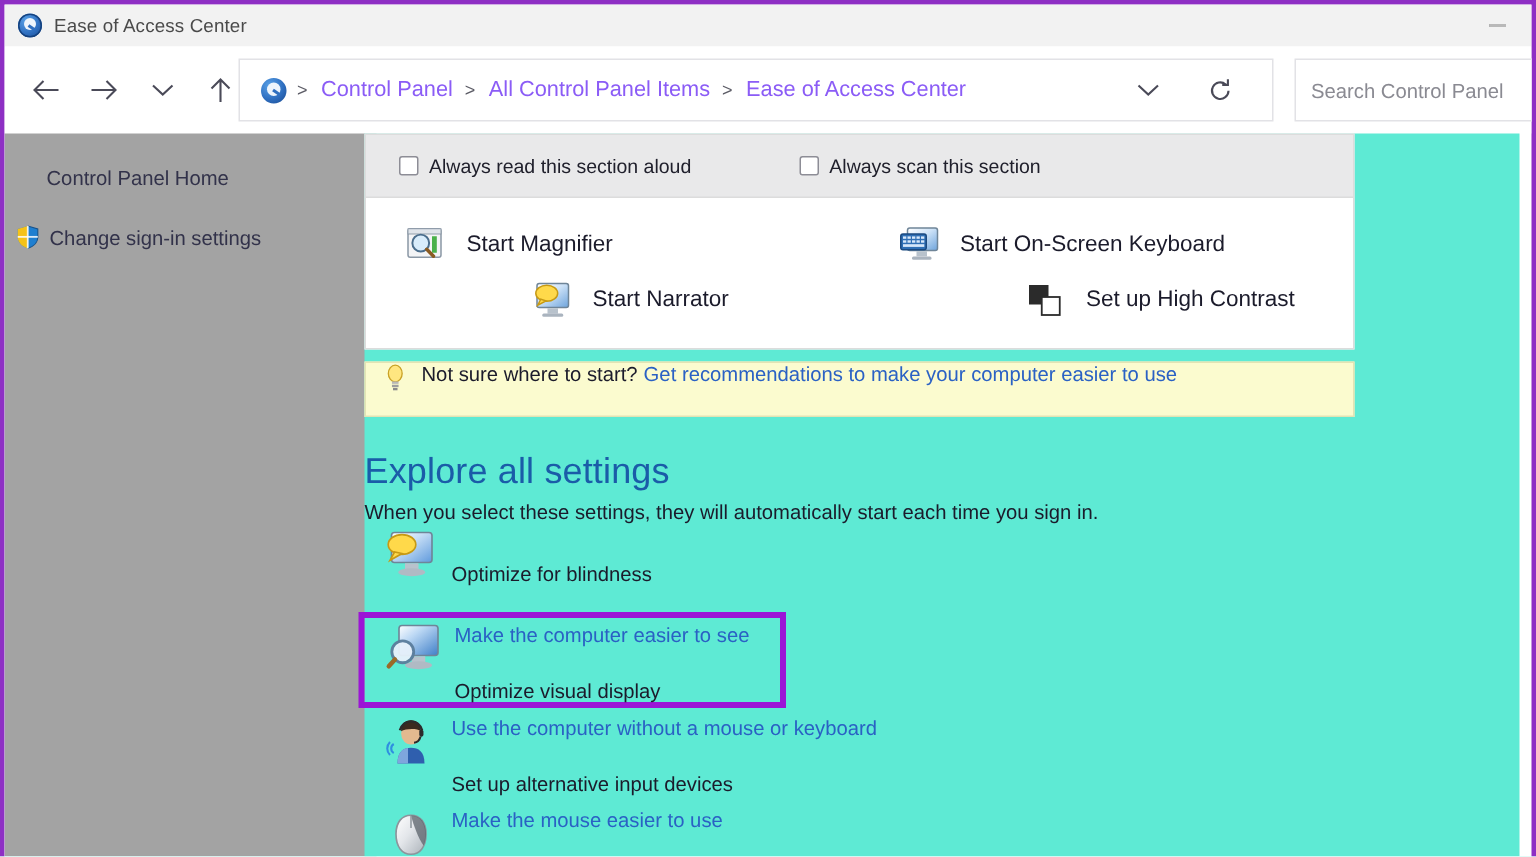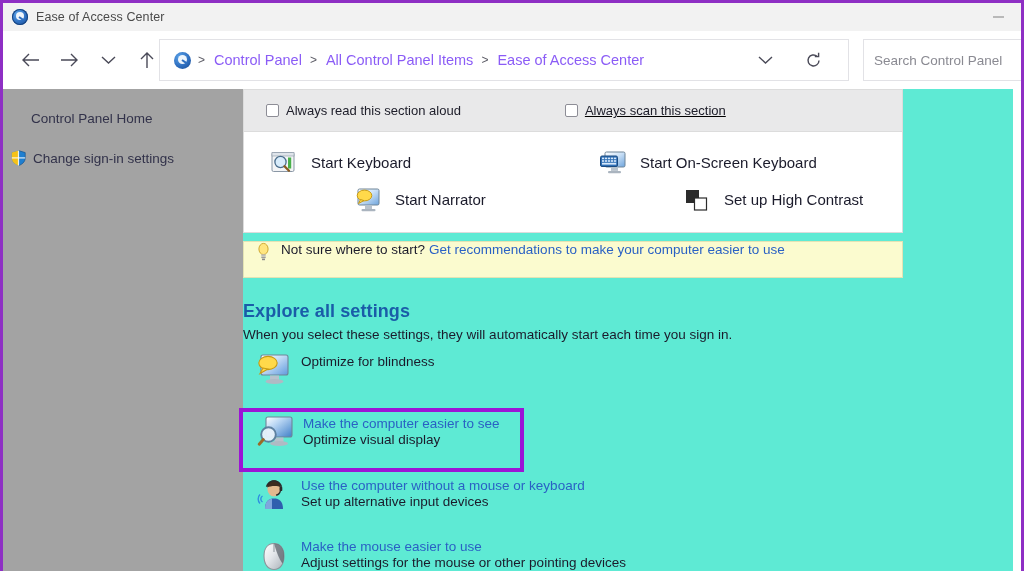--- a/index.html
+++ b/index.html
@@ -142,21 +142,21 @@
   .panel-head {
     background: #e9e9ea; border-bottom: 1px solid #dcdcdc;
     height: 42px; display: flex; align-items: center; padding-left: 22px;
   }
   .cbx-wrap { display: flex; align-items: center; }
   .cbx {
     width: 13px; height: 13px; border: 1px solid #8d8d96;
     background: #fff; border-radius: 2px; margin-right: 7px; flex: 0 0 auto;
   }
   .cbx-label { font-size: 13px; color: #20202c; white-space: nowrap; }
-  .cbx-wrap.second { margin-left: 104px; text-decoration: underline; }
+  .cbx-wrap.second { margin-left: 72px; }
   .panel-body { padding: 12px 0 14px 0; }
   .qa-grid { display: flex; flex-wrap: wrap; }
   .qa-item {
     width: 50%; display: flex; align-items: center; height: 37px; padding-left: 26px;
   }
   .qa-item.col2 { padding-left: 110px; }
   .qa-icon { width: 28px; height: 26px; margin-right: 13px; flex: 0 0 auto; position: relative; }
   .qa-label { font-size: 15px; color: #1b1b2b; white-space: nowrap; }
 
   
@@ -165,33 +165,33 @@
     background: #fbfbcf; border: 1px solid #e3e3b4;
     display: flex; align-items: flex-start; padding-left: 13px;
   }
   .bulb { width: 13px; height: 19px; margin-right: 11px; flex: 0 0 auto; position: relative; }
   .tip-text { font-size: 13.5px; color: #1b1b2b; white-space: nowrap; }
   .tip-link { font-size: 13.5px; color: #2a61c4; white-space: nowrap; }
 
   
   #explore { position: absolute; left: 0px; top: 212px; width: 700px; }
   #explore h2 {
-    font-size: 18px; font-weight: bold; color: #1a5ca8; letter-spacing: .1px;
+    font-size: 24px; font-weight: normal; color: #1a5ca8; letter-spacing: .1px;
   }
   #explore .sub { font-size: 13.5px; color: #1b1b2b; margin-top: 5px; }
 
   #settings-list { position: absolute; left: 0px; top: 258px; width: 700px; }
   .set-row {
     display: flex; align-items: flex-start;
     height: 61px; padding-left: 12px; position: relative;
   }
   .set-icon { width: 38px; height: 38px; margin-right: 8px; margin-top: 5px; flex: 0 0 auto; position: relative; }
   .set-text { padding-top: 6px; }
   .set-link { font-size: 13.5px; color: #2a61c4; display: block; white-space: nowrap; }
-  .set-desc { font-size: 13.5px; color: #1b1b2b; display: block; margin-top: 1px; white-space: nowrap; }
+  .set-desc { font-size: 13.5px; color: #1b1b2b; display: block; margin-top: 22px; white-space: nowrap; }
   .set-row.highlight {
     border: 4px solid #9b15d6;
     height: 64px; margin-left: -4px; padding-left: 14px; width: 285px;
   }
   .set-row.highlight .set-icon { margin-top: 3px; }
   .set-row.highlight .set-text { padding-top: 4px; }
 </style>
 </head>
 <body>
 
@@ -294,21 +294,21 @@
             <div class="qa-item">
               <span class="qa-icon">
                 <svg width="28" height="26" viewBox="0 0 28 26">
                   <rect x="2" y="2.5" width="22" height="19" rx="1.5" fill="#f3f4f6" stroke="#8a97a5" stroke-width="1"></rect>
                   <rect x="2" y="2.5" width="22" height="3.5" fill="#dfe4ea" stroke="#8a97a5" stroke-width="0.6"></rect>
                   <rect x="18" y="7.5" width="3.2" height="11" fill="#49b04a"></rect>
                   <circle cx="10.5" cy="12" r="5.6" fill="#d8ecfb" stroke="#4a6d8c" stroke-width="1.3"></circle>
                   <path d="M14.5 16.2 L19 20.8" stroke="#8a5b22" stroke-width="2.3" stroke-linecap="round"></path>
                 </svg>
               </span>
-              <span class="qa-label">Start Keyboard</span>
+              <span class="qa-label">Start Magnifier</span>
             </div>
 
             <div class="qa-item">
               <span class="qa-icon">
                 <svg width="28" height="26" viewBox="0 0 28 26">
                   <rect x="6" y="2" width="20" height="15" rx="1.5" fill="url(#g2)" stroke="#6f8598" stroke-width="1"></rect>
                   <defs>
                       <linearGradient id="g2" x1="0" y1="0" x2="1" y2="1">
                     <stop offset="0%" stop-color="#ffffff"></stop>
                         <stop offset="45%" stop-color="#cde2f7"></stop>

